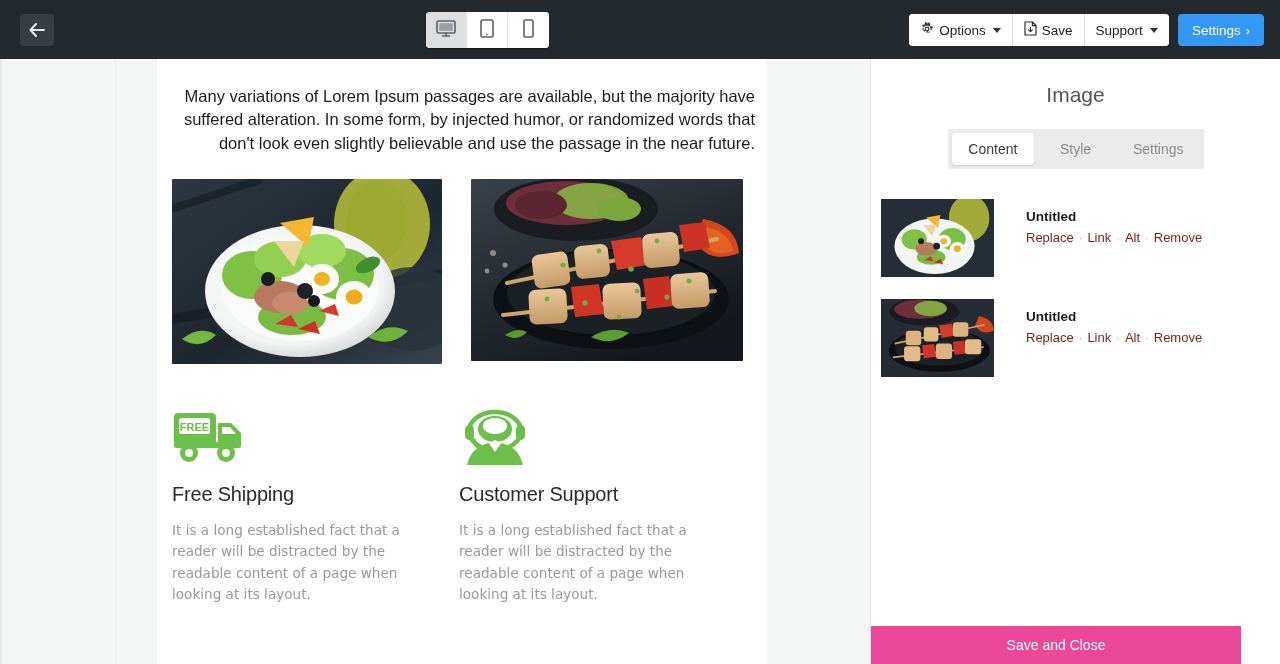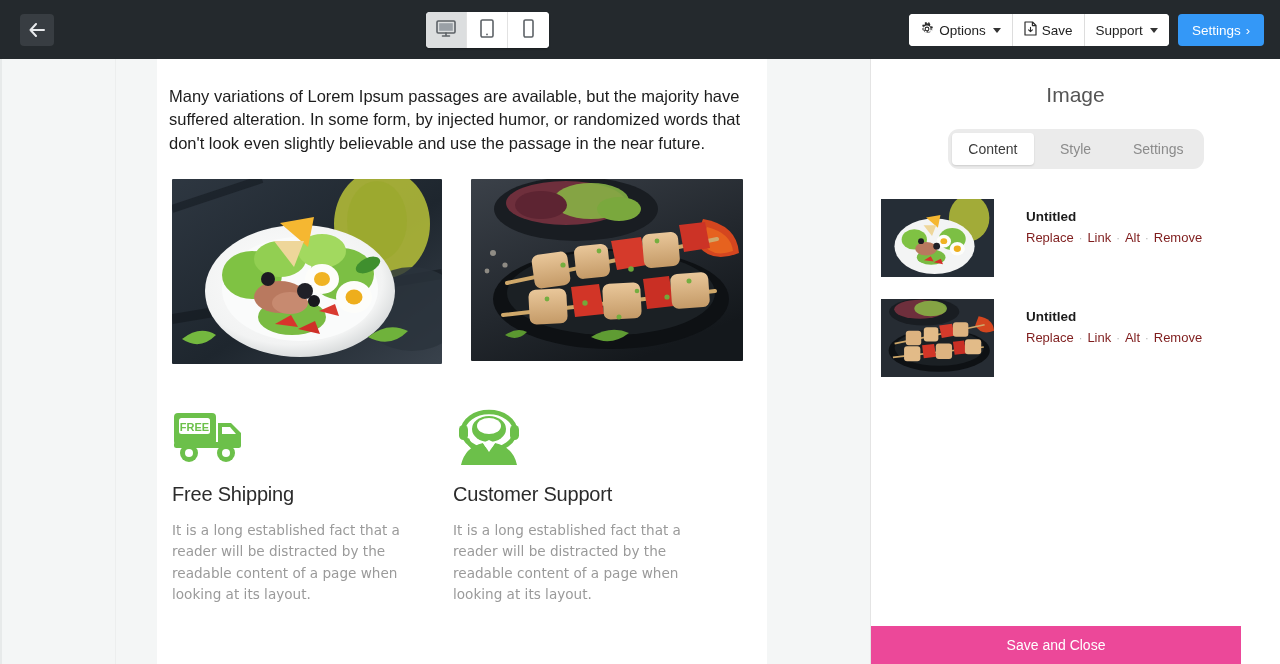--- a/index.html
+++ b/index.html
@@ -87,38 +87,38 @@
     position: absolute; top: 0; left: 113px;
     width: 1px; height: 605px; background: #eceeee;
   }
   .page {
     position: absolute; top: 0; left: 155px;
     width: 610px; height: 605px;
     background: #ffffff;
   }
   .page-intro {
     margin: 26px 12px 0 12px;
-    text-align: left;
+    text-align: right;
     font-size: 16.5px; line-height: 1.42; color: #1d1d1d;
     font-family: "Liberation Sans", sans-serif;
   }
 
   
   .img-row {
     margin-top: 24px; padding: 0 15px;
     display: flex; gap: 29px; align-items: flex-start;
   }
   .photo { border-radius: 1px; overflow: hidden; display: block; }
   .photo.salad  { width: 270px; height: 185px; }
   .photo.kebab  { width: 272px; height: 182px; }
 
   
   .feature-row {
     margin-top: 45px; padding: 0 15px;
-    display: flex; gap: 16px;
+    display: flex; gap: 22px;
   }
   .feature { width: 265px; }
   .feature-icon { height: 58px; margin-bottom: 16px; }
   .feature-title {
     font-size: 20px; color: #2b2b2b; font-weight: 400;
     font-family: Liberation Sans, sans-serif;
     letter-spacing: -.2px; margin-bottom: 14px;
   }
   .feature-text {
     font-size: 13.6px; line-height: 1.56; color: #9a9a9a;
@@ -132,21 +132,21 @@
     background: #ffffff;
     border-left: 1px solid #e4e4e4;
   }
   .sidebar-title {
     text-align: center; font-size: 21px; color: #555;
     font-weight: 400; padding-top: 24px;
   }
   .tabs {
     margin: 22px auto 0 auto;
     width: 256px; height: 40px;
-    background: #ebebeb; border-radius: 11px;
+    background: #ebebeb; border-radius: 2px;
     display: flex; padding: 4px;
   }
   .tab {
     flex: 1; display: flex; align-items: center; justify-content: center;
     font-size: 14px; color: #8b8b8b; border-radius: 4px; cursor: pointer;
   }
   .tab.active { background: #ffffff; color: #3c3c3c; box-shadow: 0 1px 2px rgba(0,0,0,.13); }
 
   .media-list { margin-top: 30px; }
   .media-item { display: flex; gap: 32px; padding: 0 18px 22px 10px; }

